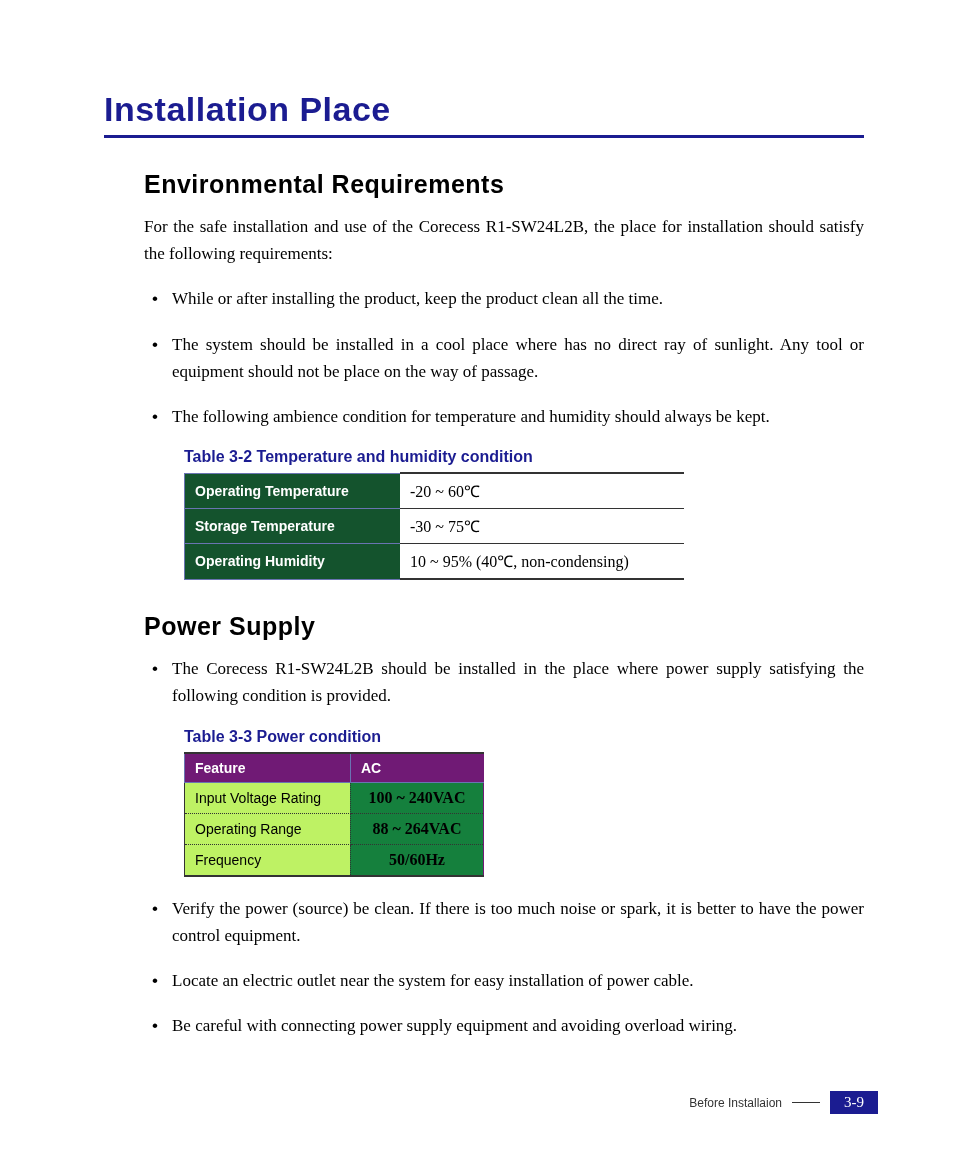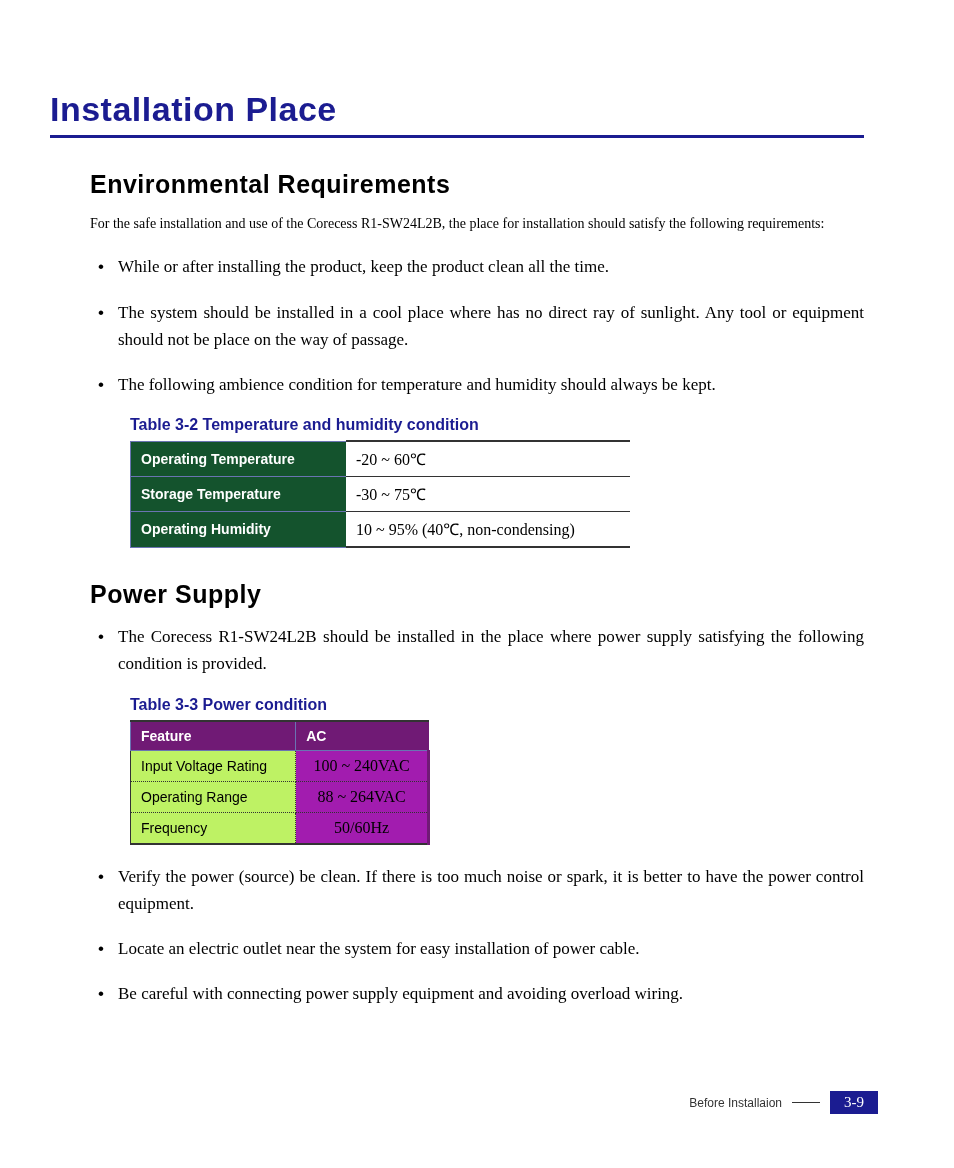--- a/index.html
+++ b/index.html
@@ -7,21 +7,21 @@
     margin: 0;
     background: #fff;
     font-family: "Palatino Linotype", "Book Antiqua", Palatino, serif;
     color: #000;
   }
   .page {
     width: 954px;
     height: 1168px;
     position: relative;
     box-sizing: border-box;
-    padding: 90px 90px 60px 50px;
+    padding: 90px 90px 60px 104px;
   }
   .h1 {
     font-family: Impact, "Arial Black", "Franklin Gothic Heavy", sans-serif;
     font-weight: 700;
     font-size: 34px;
     color: #1b1c91;
     letter-spacing: 0.5px;
     margin: 0 0 6px 0;
   }
   .rule {
@@ -32,21 +32,21 @@
   .h2 {
     font-family: Impact, "Arial Black", "Franklin Gothic Heavy", sans-serif;
     font-weight: 700;
     font-size: 25px;
     color: #000;
     margin: 32px 0 14px 40px;
     letter-spacing: 0.5px;
   }
   .body-para {
     margin: 0 0 18px 40px;
-    font-size: 14px;
+    font-size: 17px;
     line-height: 1.6;
     text-align: justify;
   }
   ul.bullets {
     list-style: none;
     padding: 0;
     margin: 0 0 0 40px;
   }
   ul.bullets li {
     position: relative;
@@ -117,22 +117,23 @@
   }
   .t33 td.feat {
     font-family: Arial, Helvetica, sans-serif;
     border-left: 1px solid #333;
     border-right: 1px dotted #333;
   }
   .t33 td.ac {
     font-family: "Palatino Linotype", "Book Antiqua", Palatino, serif;
     font-size: 16px;
     text-align: center;
-    border-right: 3px solid #701a75;
-    background: #a21caf;
+    border-right: 1px solid #701a75;
+    background: #15803d;
+    font-weight: bold;
   }
   .t33 tr:last-child td { border-bottom: 2px solid #333; }
 
   
   .footer {
     position: absolute;
     right: 76px;
     bottom: 54px;
     display: flex;
     align-items: center;

